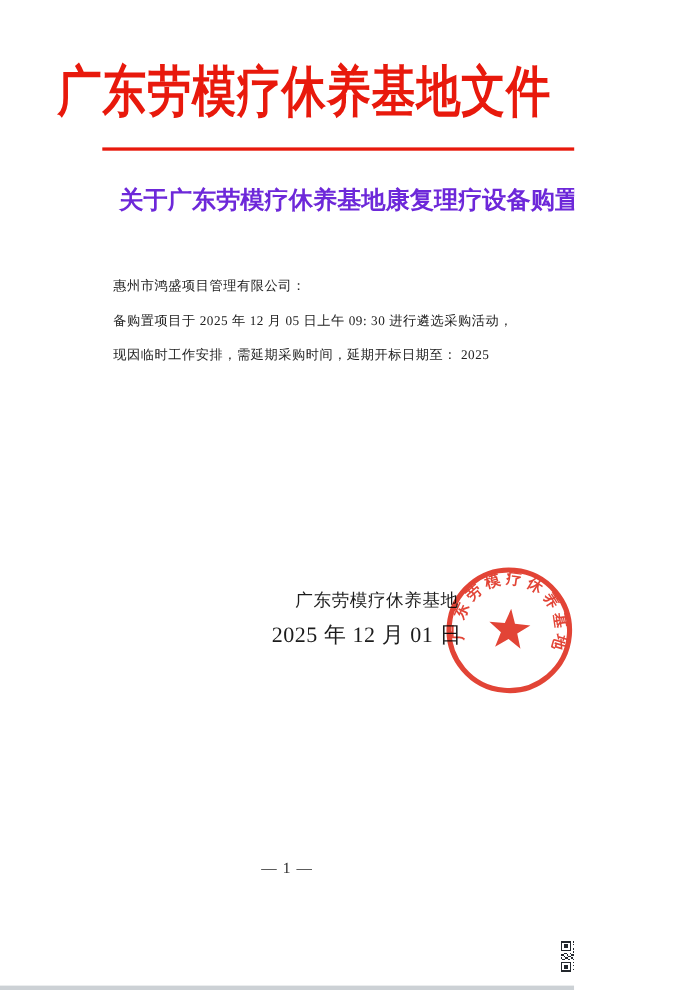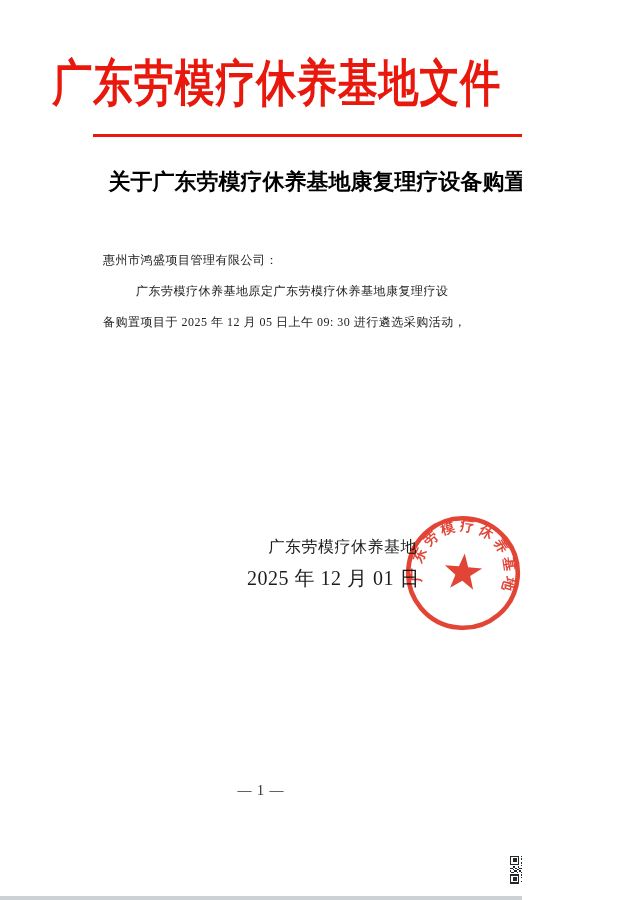--- a/index.html
+++ b/index.html
@@ -19,21 +19,21 @@
   }
   .red-rule {
     position:absolute; top:134px; left:93px; width:447px; height:3px;
     background:#e8190c;
   }
 
   
   .doc-title {
     position:absolute; top:165px; left:60px; width:515px;
     text-align:center; font-weight:bold; font-size:22px; line-height:33px;
-    color:#000000;
+    color:#6d28d9;
   }
 
   
   .body-block {
     position:absolute; top:245px; left:103px; width:440px;
     font-size:12px; line-height:31px; color:#212121;
     letter-spacing:0.5px;
   }
   .body-line { white-space:nowrap; }
   .indent { padding-left:33px; }
@@ -95,22 +95,22 @@
 
   <div class="org-title">广东劳模疗休养基地文件</div>
   <div class="red-rule"></div>
 
   <div class="doc-title">
     <div>关于广东劳模疗休养基地康复理疗设备购置</div>
   </div>
 
   <div class="body-block">
     <div class="body-line">惠州市鸿盛项目管理有限公司：</div>
-    <div class="body-line indent">广东劳模疗休养基地原定广东劳模疗休养基地康复理疗设</div>
     <div class="body-line">备购置项目于 2025 年 12 月 05 日上午 09: 30 进行遴选采购活动，</div>
+    <div class="body-line">现因临时工作安排，需延期采购时间，延期开标日期至： 2025</div>
   </div>
 
   <div class="signer-line">广东劳模疗休养基地</div>
   <div class="date-line">2025 年 12 月 01 日</div>
 
   <div class="seal">
     <svg viewBox="0 0 120 120">
       <g transform="rotate(5 60 60)">
         <circle cx="60" cy="60" r="53" fill="none" stroke-width="4.5" stroke="#de2a1a"></circle>
         <polygon points="60,41 64.5,53.9 78.1,54.1 67.2,62.3 71.2,75.4 60,67.6 48.8,75.4 52.8,62.3 41.9,54.1 55.5,53.9" fill="#de2a1a"></polygon>

